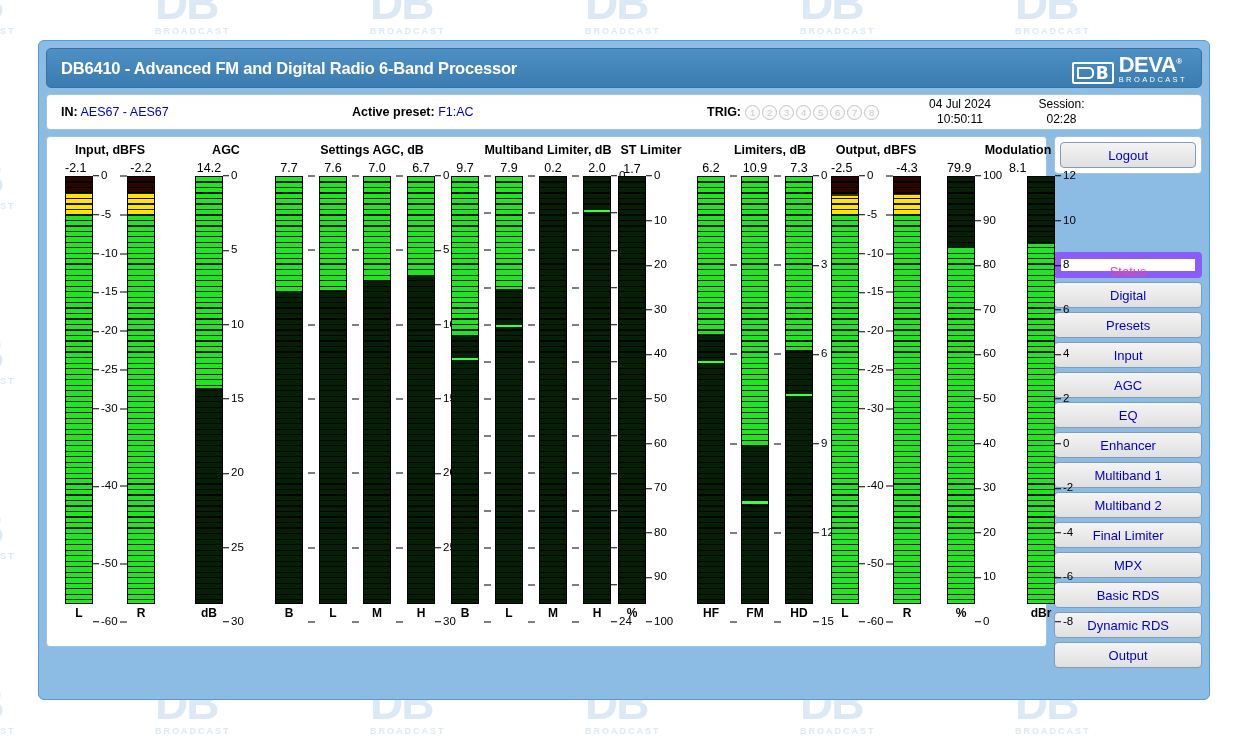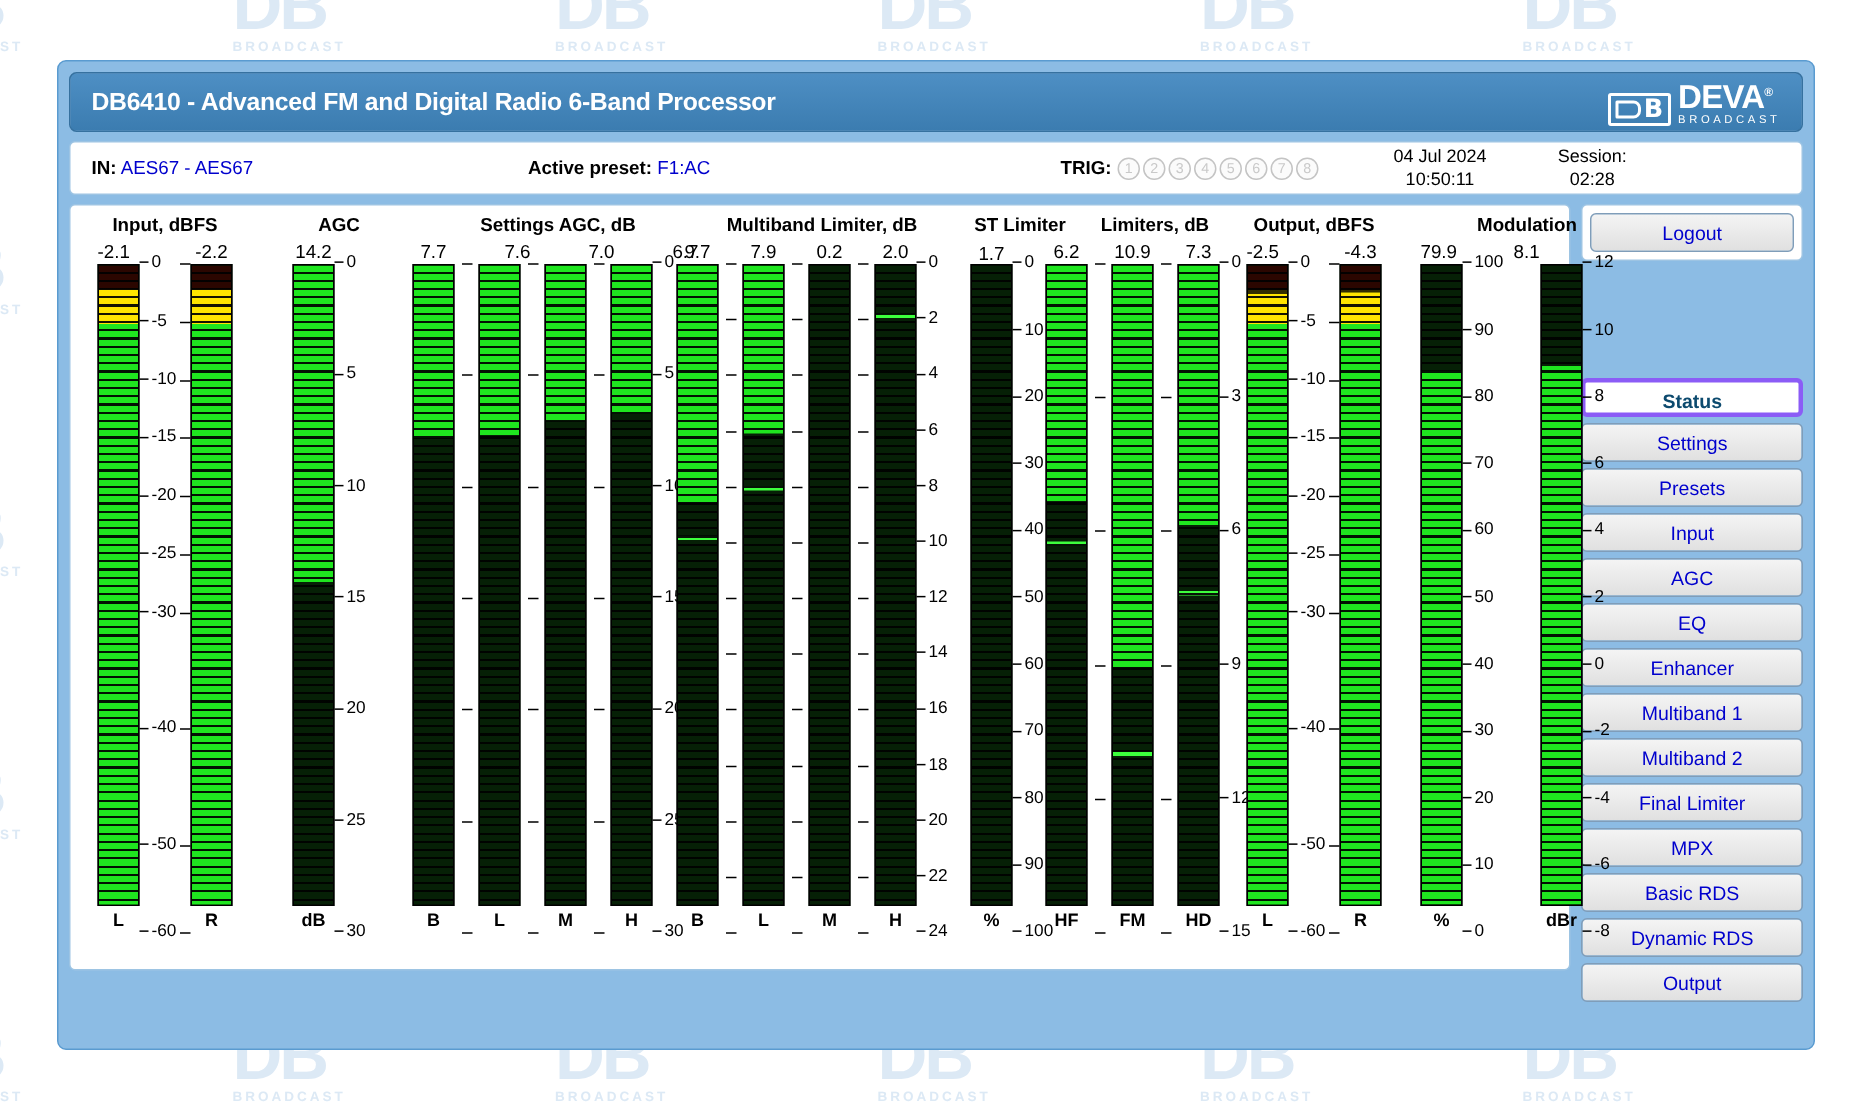--- a/index.html
+++ b/index.html
@@ -258,23 +258,23 @@
   .btn.mode + .btn.mode { margin-top:5px; }
   .led {
     width:9px; height:16px; border:1px solid #555; border-radius:1px;
   }
   .led.green { background: linear-gradient(#19ff19,#00b500); }
   .led.red   { background: linear-gradient(#c40000,#6b0000); }
   .btn.mode span.t { flex:1; text-align:center; padding-right:14px; }
   #nav { display:flex; flex-direction:column; gap:4px; margin-top: 72px;}
   #nav .btn.active {
     background:#ffffff;
-    font-weight:bold;
-    color:#0c4a6e;
-    border:3px solid #8b5cf6;
+    font-weight:normal;
+    color:#ec4899;
+    border:7px solid #8b5cf6;
   }
 </style>
 </head>
 <body>
 
 <div id="watermark">
     <div class="wm" style="left: -60px; top: -20px;"><span class="big">DB</span><span class="sm">BROADCAST</span></div>
     <div class="wm" style="left: 155px; top: -20px;"><span class="big">DB</span><span class="sm">BROADCAST</span></div>
     <div class="wm" style="left: 370px; top: -20px;"><span class="big">DB</span><span class="sm">BROADCAST</span></div>
     <div class="wm" style="left: 585px; top: -20px;"><span class="big">DB</span><span class="sm">BROADCAST</span></div>
@@ -433,21 +433,21 @@
                 <div class="tick" style="top: 297.482px;"><span class="dash"></span>20</div>
                 <div class="tick" style="top: 371.518px;"><span class="dash"></span>25</div>
                 <div class="tick" style="top: 446px;"><span class="dash"></span>30</div>
               </div>
               <div class="scale-unit"></div>
             </div>
           </div>
         </div>
         <div class="group" style="left: 228px; width: 194px;">
           <div class="group-title">Settings AGC, dB</div>
-          <div class="value-row" style="gap: 28px; justify-content: flex-start;">
+          <div class="value-row" style="gap: 16px; justify-content: flex-start;">
             <div class="v" style="width: 28px; flex: 0 0 auto;">7.7</div>
             <div class="v" style="width: 28px; flex: 0 0 auto;">7.6</div>
             <div class="v" style="width: 28px; flex: 0 0 auto;">7.0</div>
             <div class="v" style="width: 28px; flex: 0 0 auto;">6.7</div>
           </div>
           <div class="bars-row">
             <div class="bar-col">
               <div class="bar">
                 <div class="fill seg-green" style="top: 0px; height: 114.622px;"></div>
                 <div class="stripes"></div>
@@ -626,21 +626,21 @@
                 <div class="tick" style="top: 297.482px;"><span class="dash"></span>16</div>
                 <div class="tick" style="top: 334.5px;"><span class="dash"></span>18</div>
                 <div class="tick" style="top: 371.518px;"><span class="dash"></span>20</div>
                 <div class="tick" style="top: 408.982px;"><span class="dash"></span>22</div>
                 <div class="tick" style="top: 446px;"><span class="dash"></span>24</div>
               </div>
               <div class="scale-unit"></div>
             </div>
           </div>
         </div>
-        <div class="group" style="left: 600px; width: 66px;">
+        <div class="group" style="left: 571px; width: 66px;">
           <div class="group-title">ST Limiter</div>
           <div class="value-row" style="gap: 0px; justify-content: flex-start; align-items: flex-end;">
             <div class="v" style="width: 28px; flex: 0 0 auto;">1.7</div>
           </div>
           <div class="bars-row">
             <div class="bar-col">
               <div class="bar">
                 <div class="fill seg-green" style="top: 0px; height: 0px;"></div>
                 <div class="stripes"></div>
               </div>
@@ -845,21 +845,21 @@
           </div>
         </div>
       </div>
 
     <div id="rail">
       <div class="rail-card">
         <button class="btn">Logout</button>
       </div>
       <div id="nav">
           <button class="btn active">Status</button>
-          <button class="btn">Settings</button>
+          <button class="btn">Digital</button>
           <button class="btn">Presets</button>
           <button class="btn">Input</button>
           <button class="btn">AGC</button>
           <button class="btn">EQ</button>
           <button class="btn">Enhancer</button>
           <button class="btn">Multiband 1</button>
           <button class="btn">Multiband 2</button>
           <button class="btn">Final Limiter</button>
           <button class="btn">MPX</button>
           <button class="btn">Basic RDS</button>

